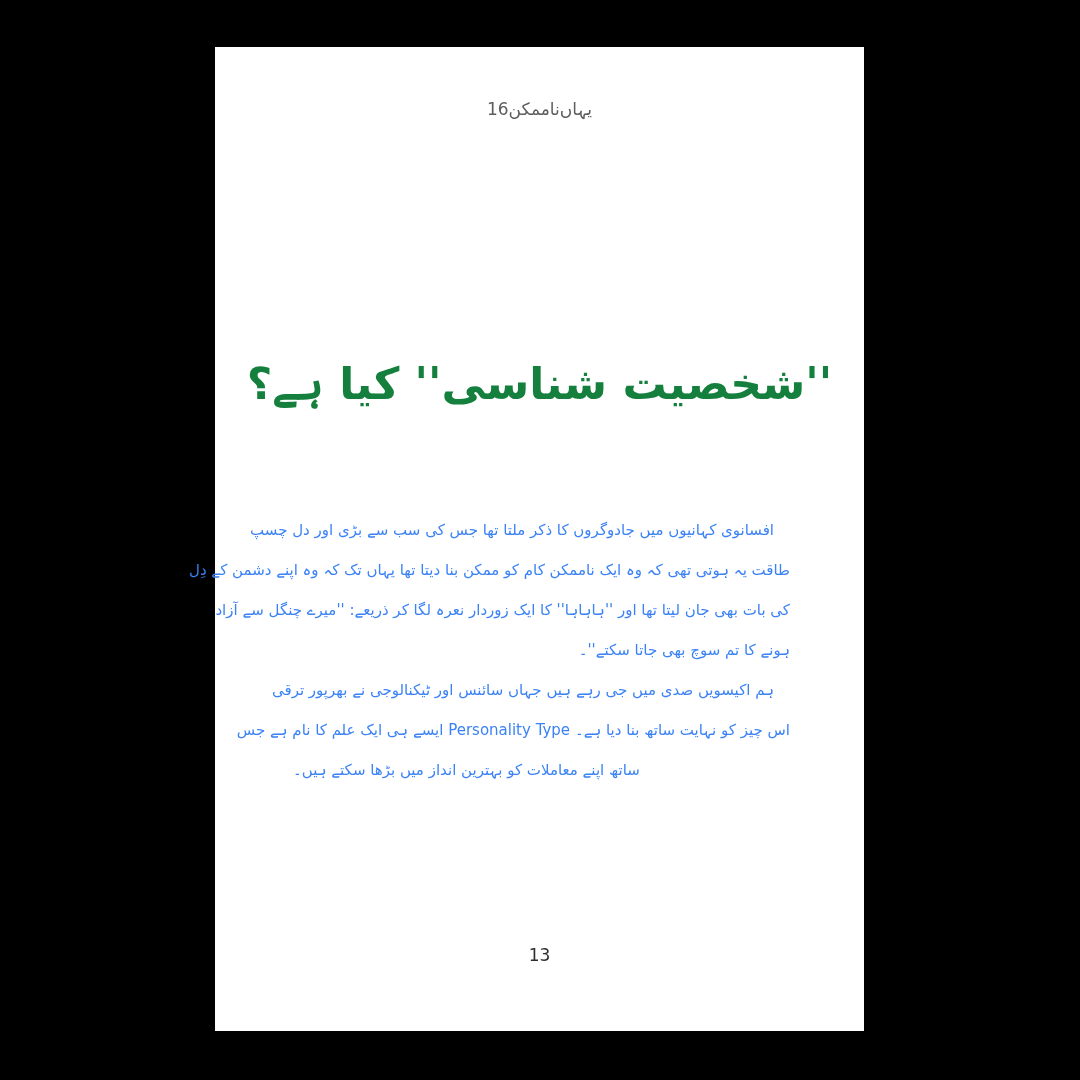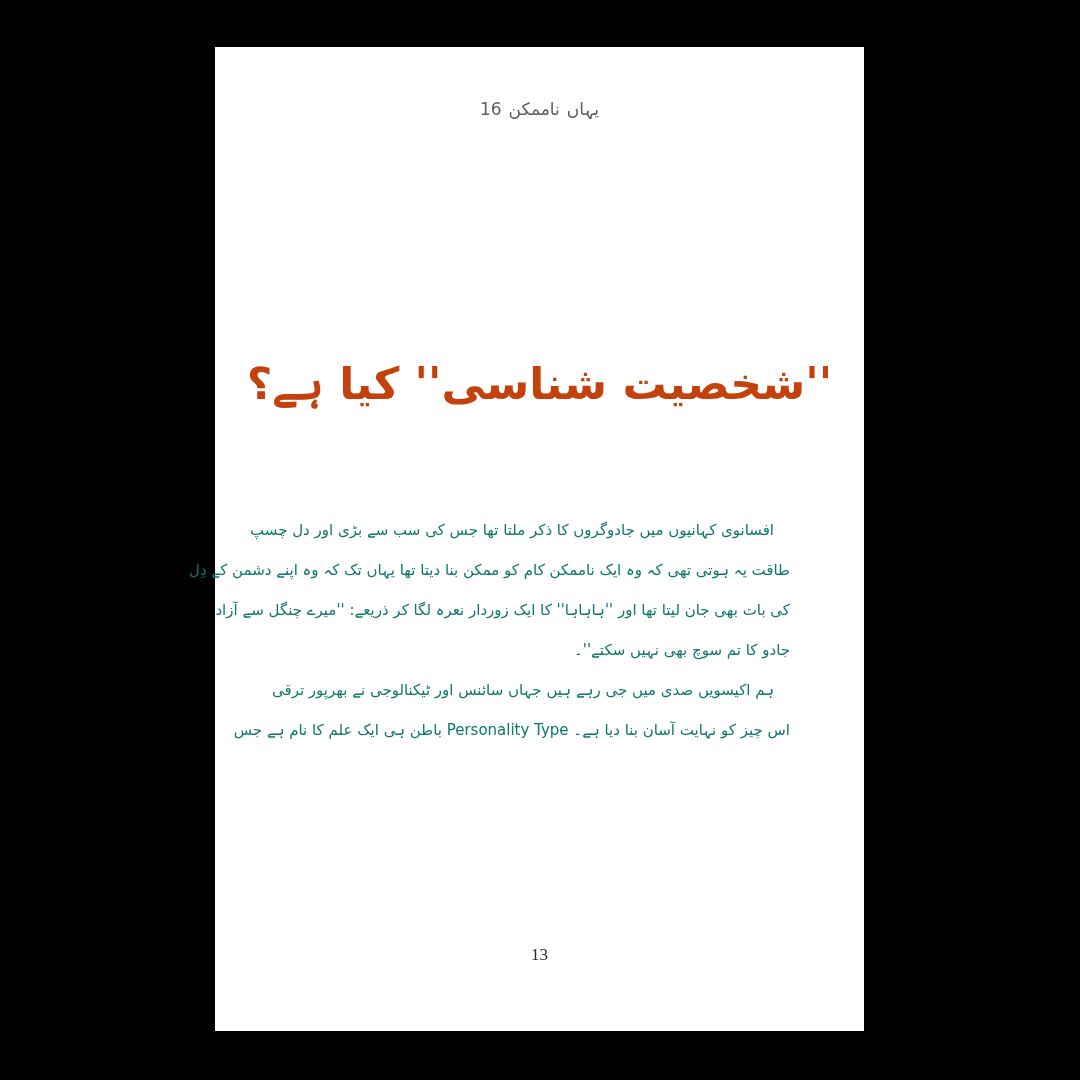--- a/index.html
+++ b/index.html
@@ -26,47 +26,46 @@
   
   .running-header {
     position: absolute;
     top: 52px;
     left: 0;
     width: 100%;
     display: flex;
     flex-direction: row;
     justify-content: center;
     align-items: baseline;
-    gap: 7px;
     direction: ltr;
     font-size: 17px;
     color: #5d5d5d;
   }
   
   .chapter-title {
     position: absolute;
     top: 296px;
     left: 0;
     width: 100%;
     text-align: center;
     direction: rtl;
     font-size: 44px;
     line-height: 82px;
     font-weight: bold;
-    color: #c2410c;
+    color: #15803d;
     letter-spacing: 0px;
   }
   
   .body-text {
     position: absolute;
     top: 463px;
     left: 78px;
     width: 497px;
     direction: rtl;
-    color: #0f766e;
+    color: #3b82f6;
     font-size: 15px;
   }
   .line {
     height: 40px;
     line-height: 40px;
     white-space: nowrap;
     text-align: justify;
     text-align-last: justify;
   }
   .line.first {
@@ -82,21 +81,20 @@
   }
   
   .page-number {
     position: absolute;
     top: 898px;
     left: 0;
     width: 100%;
     text-align: center;
     font-size: 17px;
     color: #2e2e2e;
-    font-family: Liberation Serif, serif;
   }
 </style>
 </head>
 <body>
 
 <div class="canvas">
   <div class="page">
 
     <div class="running-header">
       <span>16</span>
@@ -104,23 +102,24 @@
       <span>یہاں</span>
     </div>
 
     <div class="chapter-title" dir="rtl">''شخصیت شناسی'' کیا ہے؟</div>
 
     <div class="body-text" dir="rtl">
 
       <div class="line first">افسانوی کہانیوں میں جادوگروں کا ذکر ملتا تھا جس کی سب سے بڑی اور دل چسپ</div>
       <div class="line">طاقت یہ ہوتی تھی کہ وہ ایک ناممکن کام کو ممکن بنا دیتا تھا یہاں تک کہ وہ اپنے دشمن کے دِل</div>
       <div class="line">کی بات بھی جان لیتا تھا اور ''ہاہاہا'' کا ایک زوردار نعرہ لگا کر ذریعے: ''میرے چنگل سے آزاد</div>
-      <div class="line endr">جادو کا تم سوچ بھی نہیں سکتے''۔</div>
+      <div class="line endr">ہونے کا تم سوچ بھی جاتا سکتے''۔</div>
 
       <div class="line first">ہم اکیسویں صدی میں جی رہے ہیں جہاں سائنس اور ٹیکنالوجی نے بھرپور ترقی</div>
-      <div class="line">اس چیز کو نہایت آسان بنا دیا ہے۔ Personality Type باطن ہی ایک علم کا نام ہے جس</div>
+      <div class="line">اس چیز کو نہایت ساتھ بنا دیا ہے۔ Personality Type ایسے ہی ایک علم کا نام ہے جس</div>
+      <div class="line endl">ساتھ اپنے معاملات کو بہترین انداز میں بڑھا سکتے ہیں۔</div>
 
     </div>
 
     <div class="page-number">13</div>
 
   </div>
 </div>
 
 </body></html>

